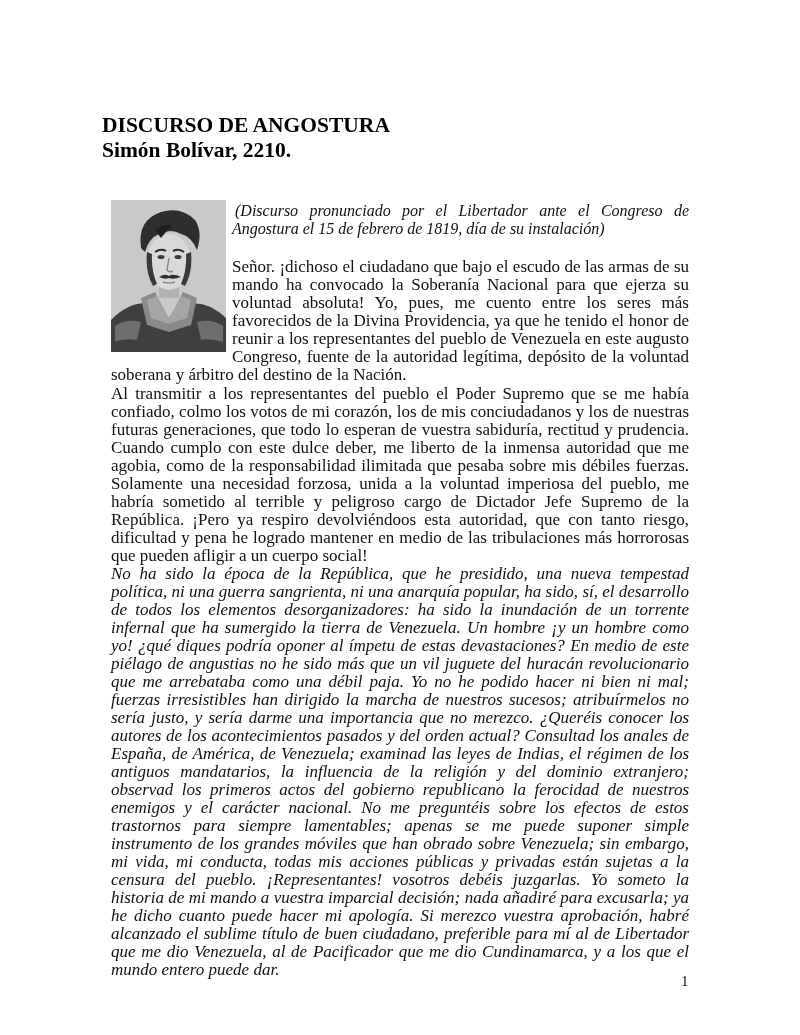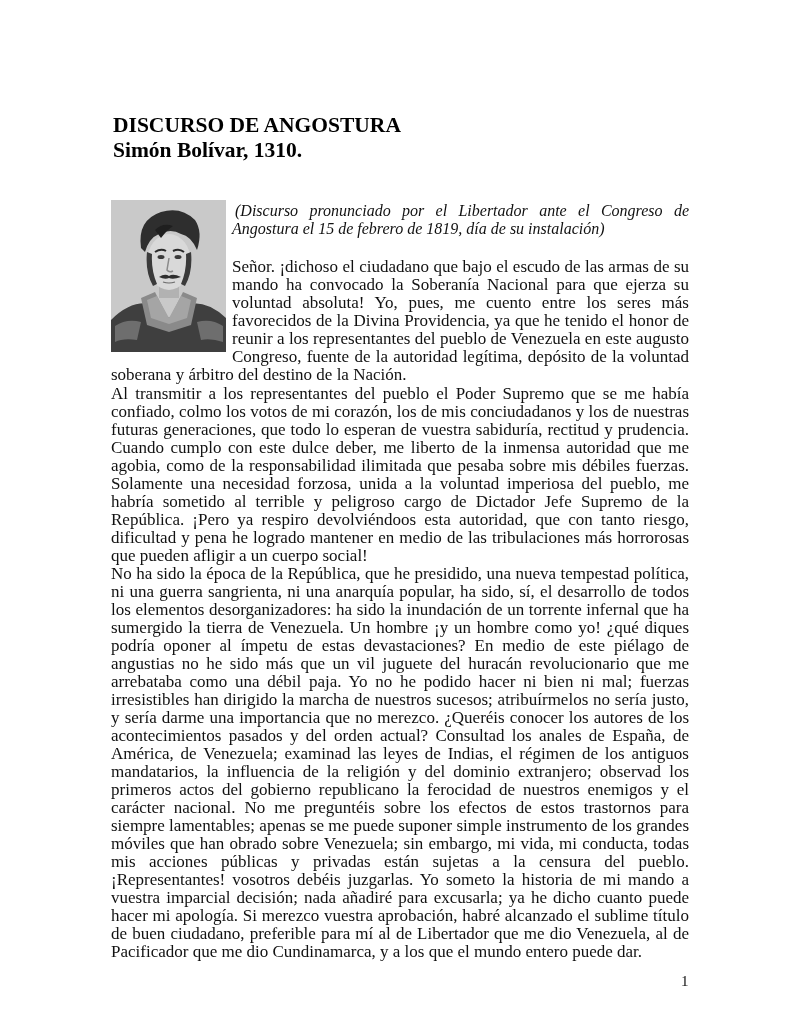--- a/index.html
+++ b/index.html
@@ -10,21 +10,21 @@
     body {
       width: 800px;
       height: 1035px;
       position: relative;
       overflow: hidden;
       font-family: "Liberation Serif", "DejaVu Serif", serif;
       color: #111111;
     }
     .title {
       position: absolute;
-      left: 113px;
+      left: 102px;
       top: 113px;
       margin: 0;
       font-weight: bold;
       font-size: 21.5px;
       line-height: 25px;
       color: #000;
       white-space: nowrap;
     }
     .portrait {
       position: absolute;
@@ -72,36 +72,37 @@
       position: absolute;
       left: 111px;
       top: 385px;
       width: 578px;
     }
     .p3 {
       position: absolute;
       left: 111px;
       top: 565px;
       width: 578px;
+      font-style: italic;
     }
     .page-number {
       position: absolute;
       left: 681px;
       top: 972px;
       font-size: 15px;
       line-height: 18px;
       margin: 0;
     }
   </style>
 </head>
 <body>
 
 <h1 class="title">
   <span>DISCURSO DE ANGOSTURA</span><br>
-  <span>Simón Bolívar, 1310.</span>
+  <span>Simón Bolívar, 2210.</span>
 </h1>
 
 <div class="portrait">
   <svg width="115" height="152" viewBox="0 0 115 152" xmlns="http://www.w3.org/2000/svg">
     <rect x="0" y="0" width="115" height="152" fill="#c9c9c9"></rect>
 
     <path d="M0 152 L0 120 Q20 100 40 104 L58 118 L76 104 Q96 100 115 118 L115 152 Z" fill="#3f3f3f"></path>
 
     <path d="M30 98 L44 92 L58 120 L72 92 L86 98 L80 125 L58 132 L36 125 Z" fill="#8a8a8a"></path>
     <path d="M36 100 L46 96 L58 118 L70 96 L80 100 L76 118 L58 124 L40 118 Z" fill="#a5a5a5"></path>

